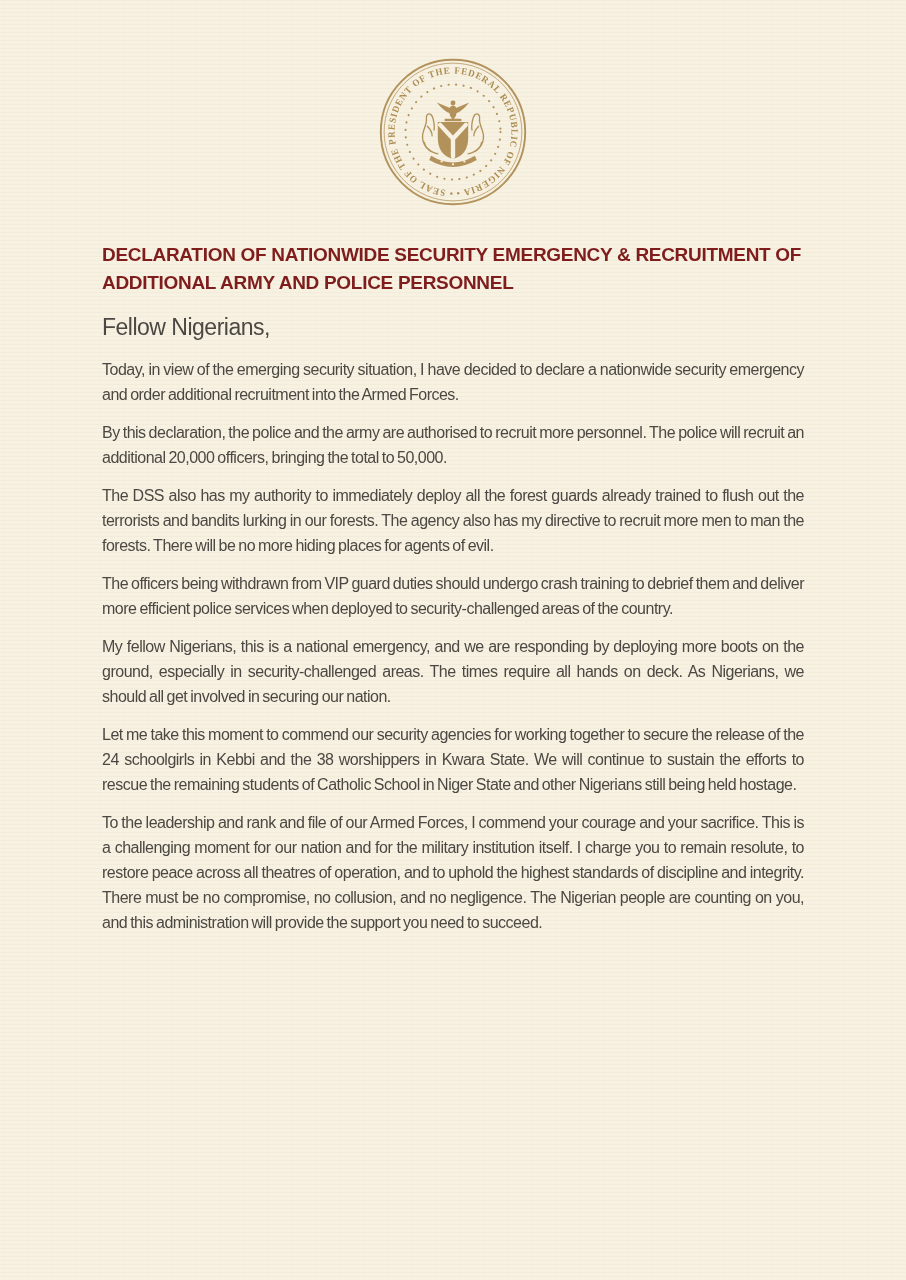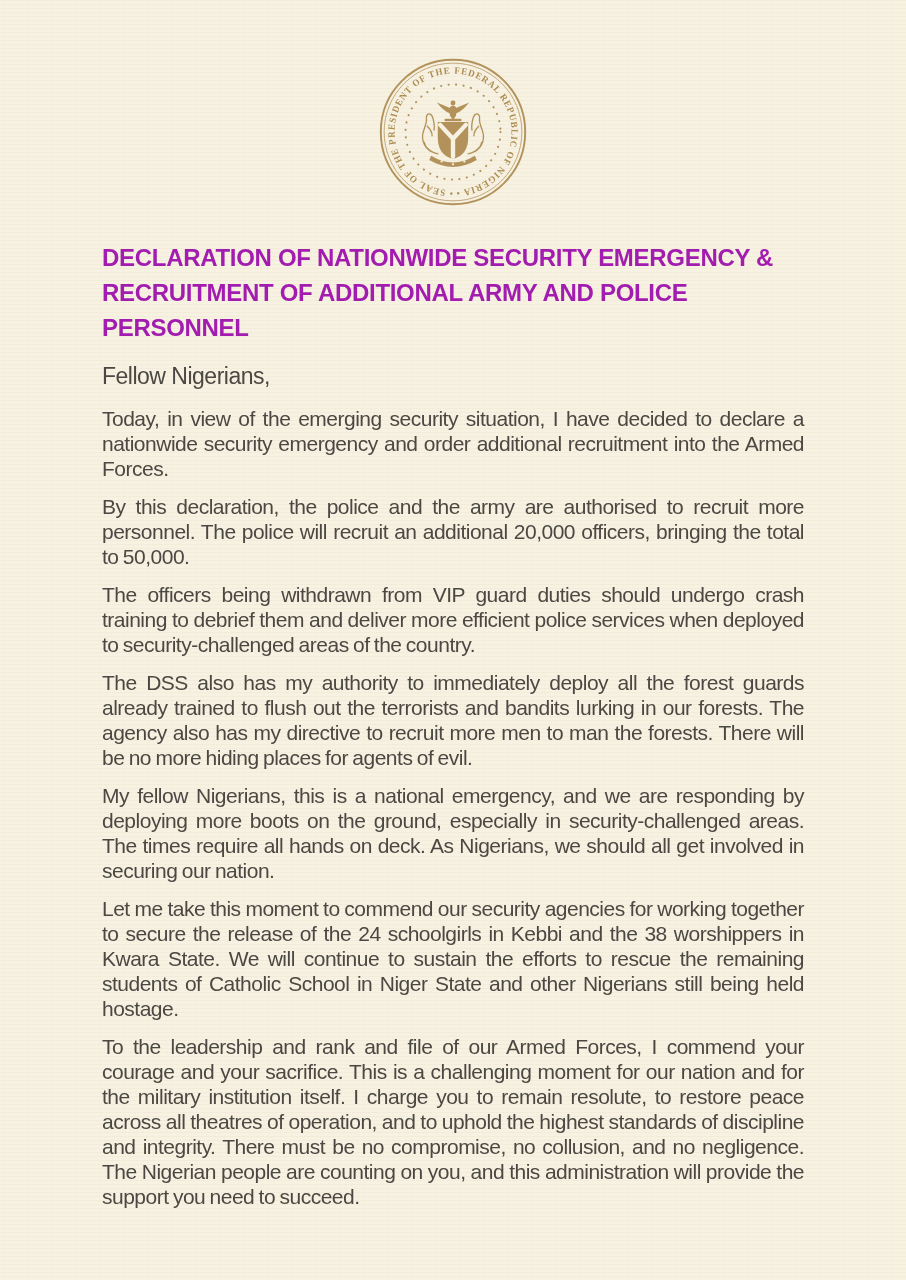--- a/index.html
+++ b/index.html
@@ -29,34 +29,34 @@
   }
   .content {
     position: absolute;
     top: 241px;
     left: 102px;
     width: 702px;
     color: #4b4843;
   }
   .doc-title {
     margin: 0 0 18px 0;
-    font-size: 24px;
+    font-size: 19px;
     font-weight: bold;
     letter-spacing: -0.3px;
     line-height: 1.45;
-    color: #a21caf;
+    color: #7f1d1d;
   }
   .salutation {
     margin: 0 0 16px 0;
     font-size: 23px;
     letter-spacing: -0.5px;
   }
   .body-par {
     margin: 0 0 13px 0;
-    font-size: 21px;
+    font-size: 16px;
     line-height: 25px;
     letter-spacing: -0.5px;
     word-spacing: -1px;
     text-align: justify;
   }
   .footer-logo-wrap {
     position: absolute;
     top: 1158px;
     left: 50%;
     transform: translateX(-50%);
@@ -142,20 +142,20 @@
         <circle cx="92" cy="111" r="1.2" fill="#f7f1e1"></circle>
       </g>
     </svg>
   </div>
 
   <div class="content">
     <h1 class="doc-title">DECLARATION OF NATIONWIDE SECURITY EMERGENCY &amp; RECRUITMENT OF ADDITIONAL ARMY AND POLICE PERSONNEL</h1>
     <p class="salutation">Fellow Nigerians,</p>
     <p class="body-par">Today, in view of the emerging security situation, I have decided to declare a nationwide security emergency and order additional recruitment into the Armed Forces.</p>
     <p class="body-par">By this declaration, the police and the army are authorised to recruit more personnel. The police will recruit an additional 20,000 officers, bringing the total to 50,000.</p>
+    <p class="body-par">The DSS also has my authority to immediately deploy all the forest guards already trained to flush out the terrorists and bandits lurking in our forests. The agency also has my directive to recruit more men to man the forests. There will be no more hiding places for agents of evil.</p>
     <p class="body-par">The officers being withdrawn from VIP guard duties should undergo crash training to debrief them and deliver more efficient police services when deployed to security-challenged areas of the country.</p>
-    <p class="body-par">The DSS also has my authority to immediately deploy all the forest guards already trained to flush out the terrorists and bandits lurking in our forests. The agency also has my directive to recruit more men to man the forests. There will be no more hiding places for agents of evil.</p>
     <p class="body-par">My fellow Nigerians, this is a national emergency, and we are responding by deploying more boots on the ground, especially in security-challenged areas. The times require all hands on deck. As Nigerians, we should all get involved in securing our nation.</p>
     <p class="body-par">Let me take this moment to commend our security agencies for working together to secure the release of the 24 schoolgirls in Kebbi and the 38 worshippers in Kwara State. We will continue to sustain the efforts to rescue the remaining students of Catholic School in Niger State and other Nigerians still being held hostage.</p>
     <p class="body-par">To the leadership and rank and file of our Armed Forces, I commend your courage and your sacrifice. This is a challenging moment for our nation and for the military institution itself. I charge you to remain resolute, to restore peace across all theatres of operation, and to uphold the highest standards of discipline and integrity. There must be no compromise, no collusion, and no negligence. The Nigerian people are counting on you, and this administration will provide the support you need to succeed.</p>
   </div>
 
 </div>
 
 </body></html>

